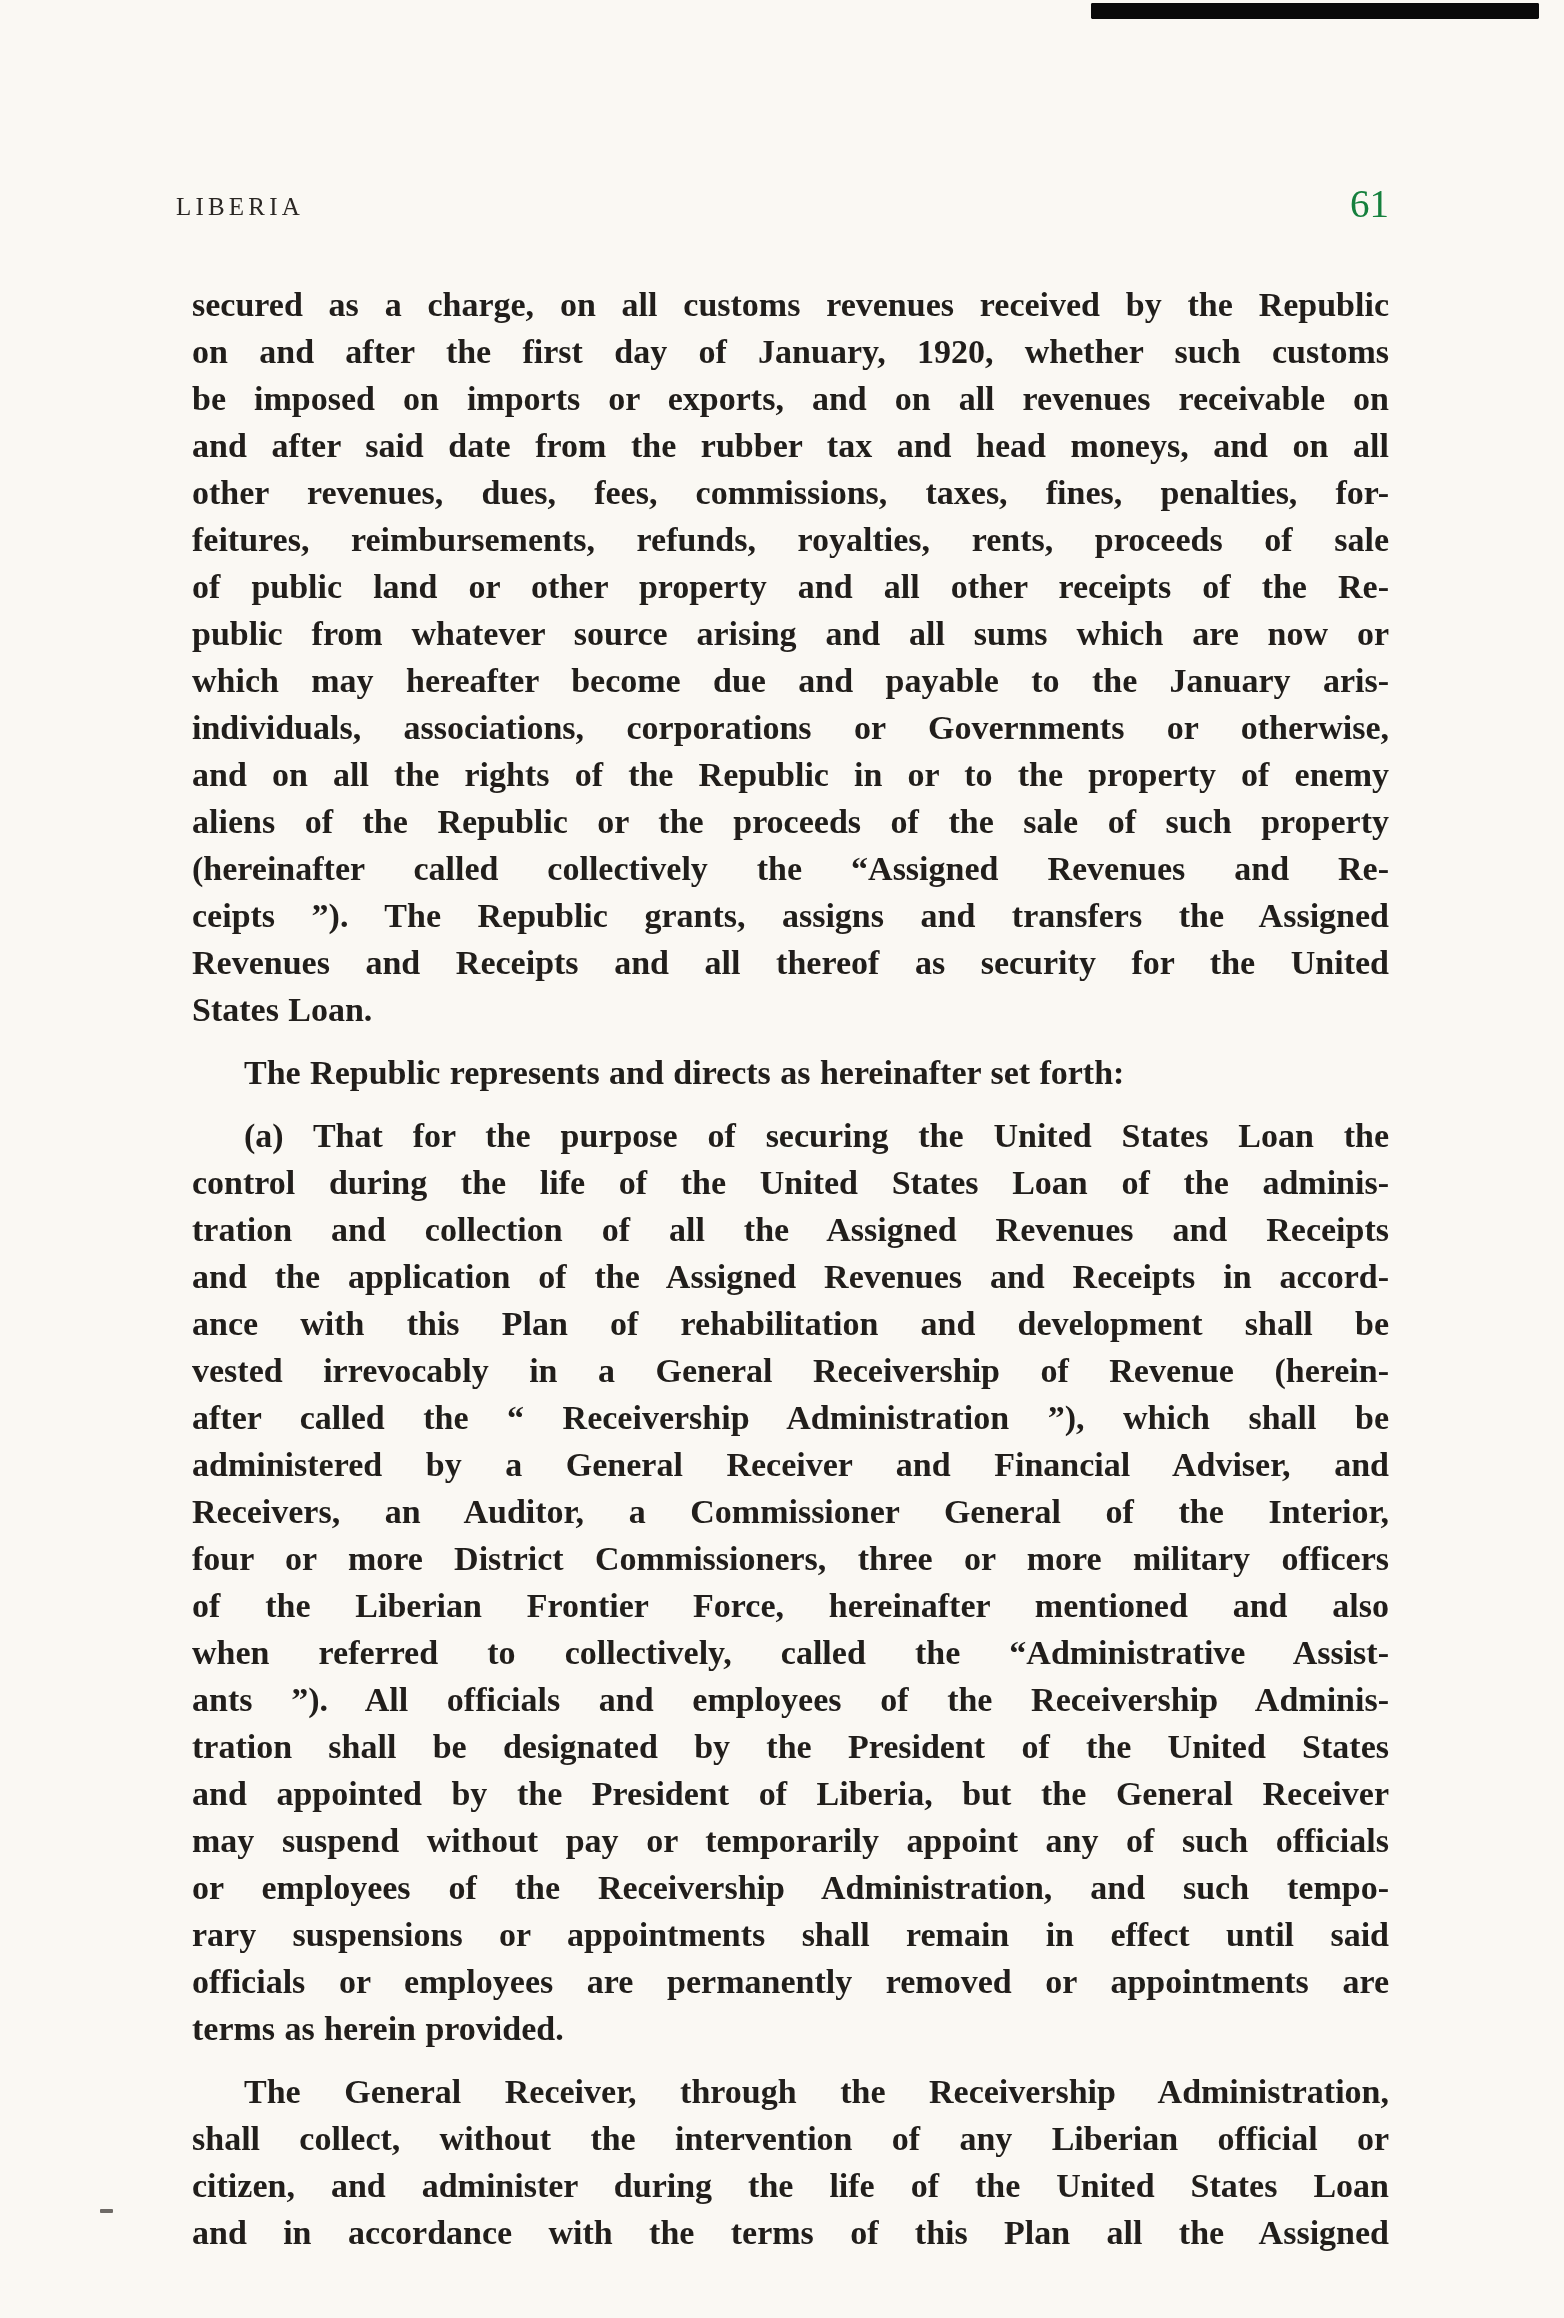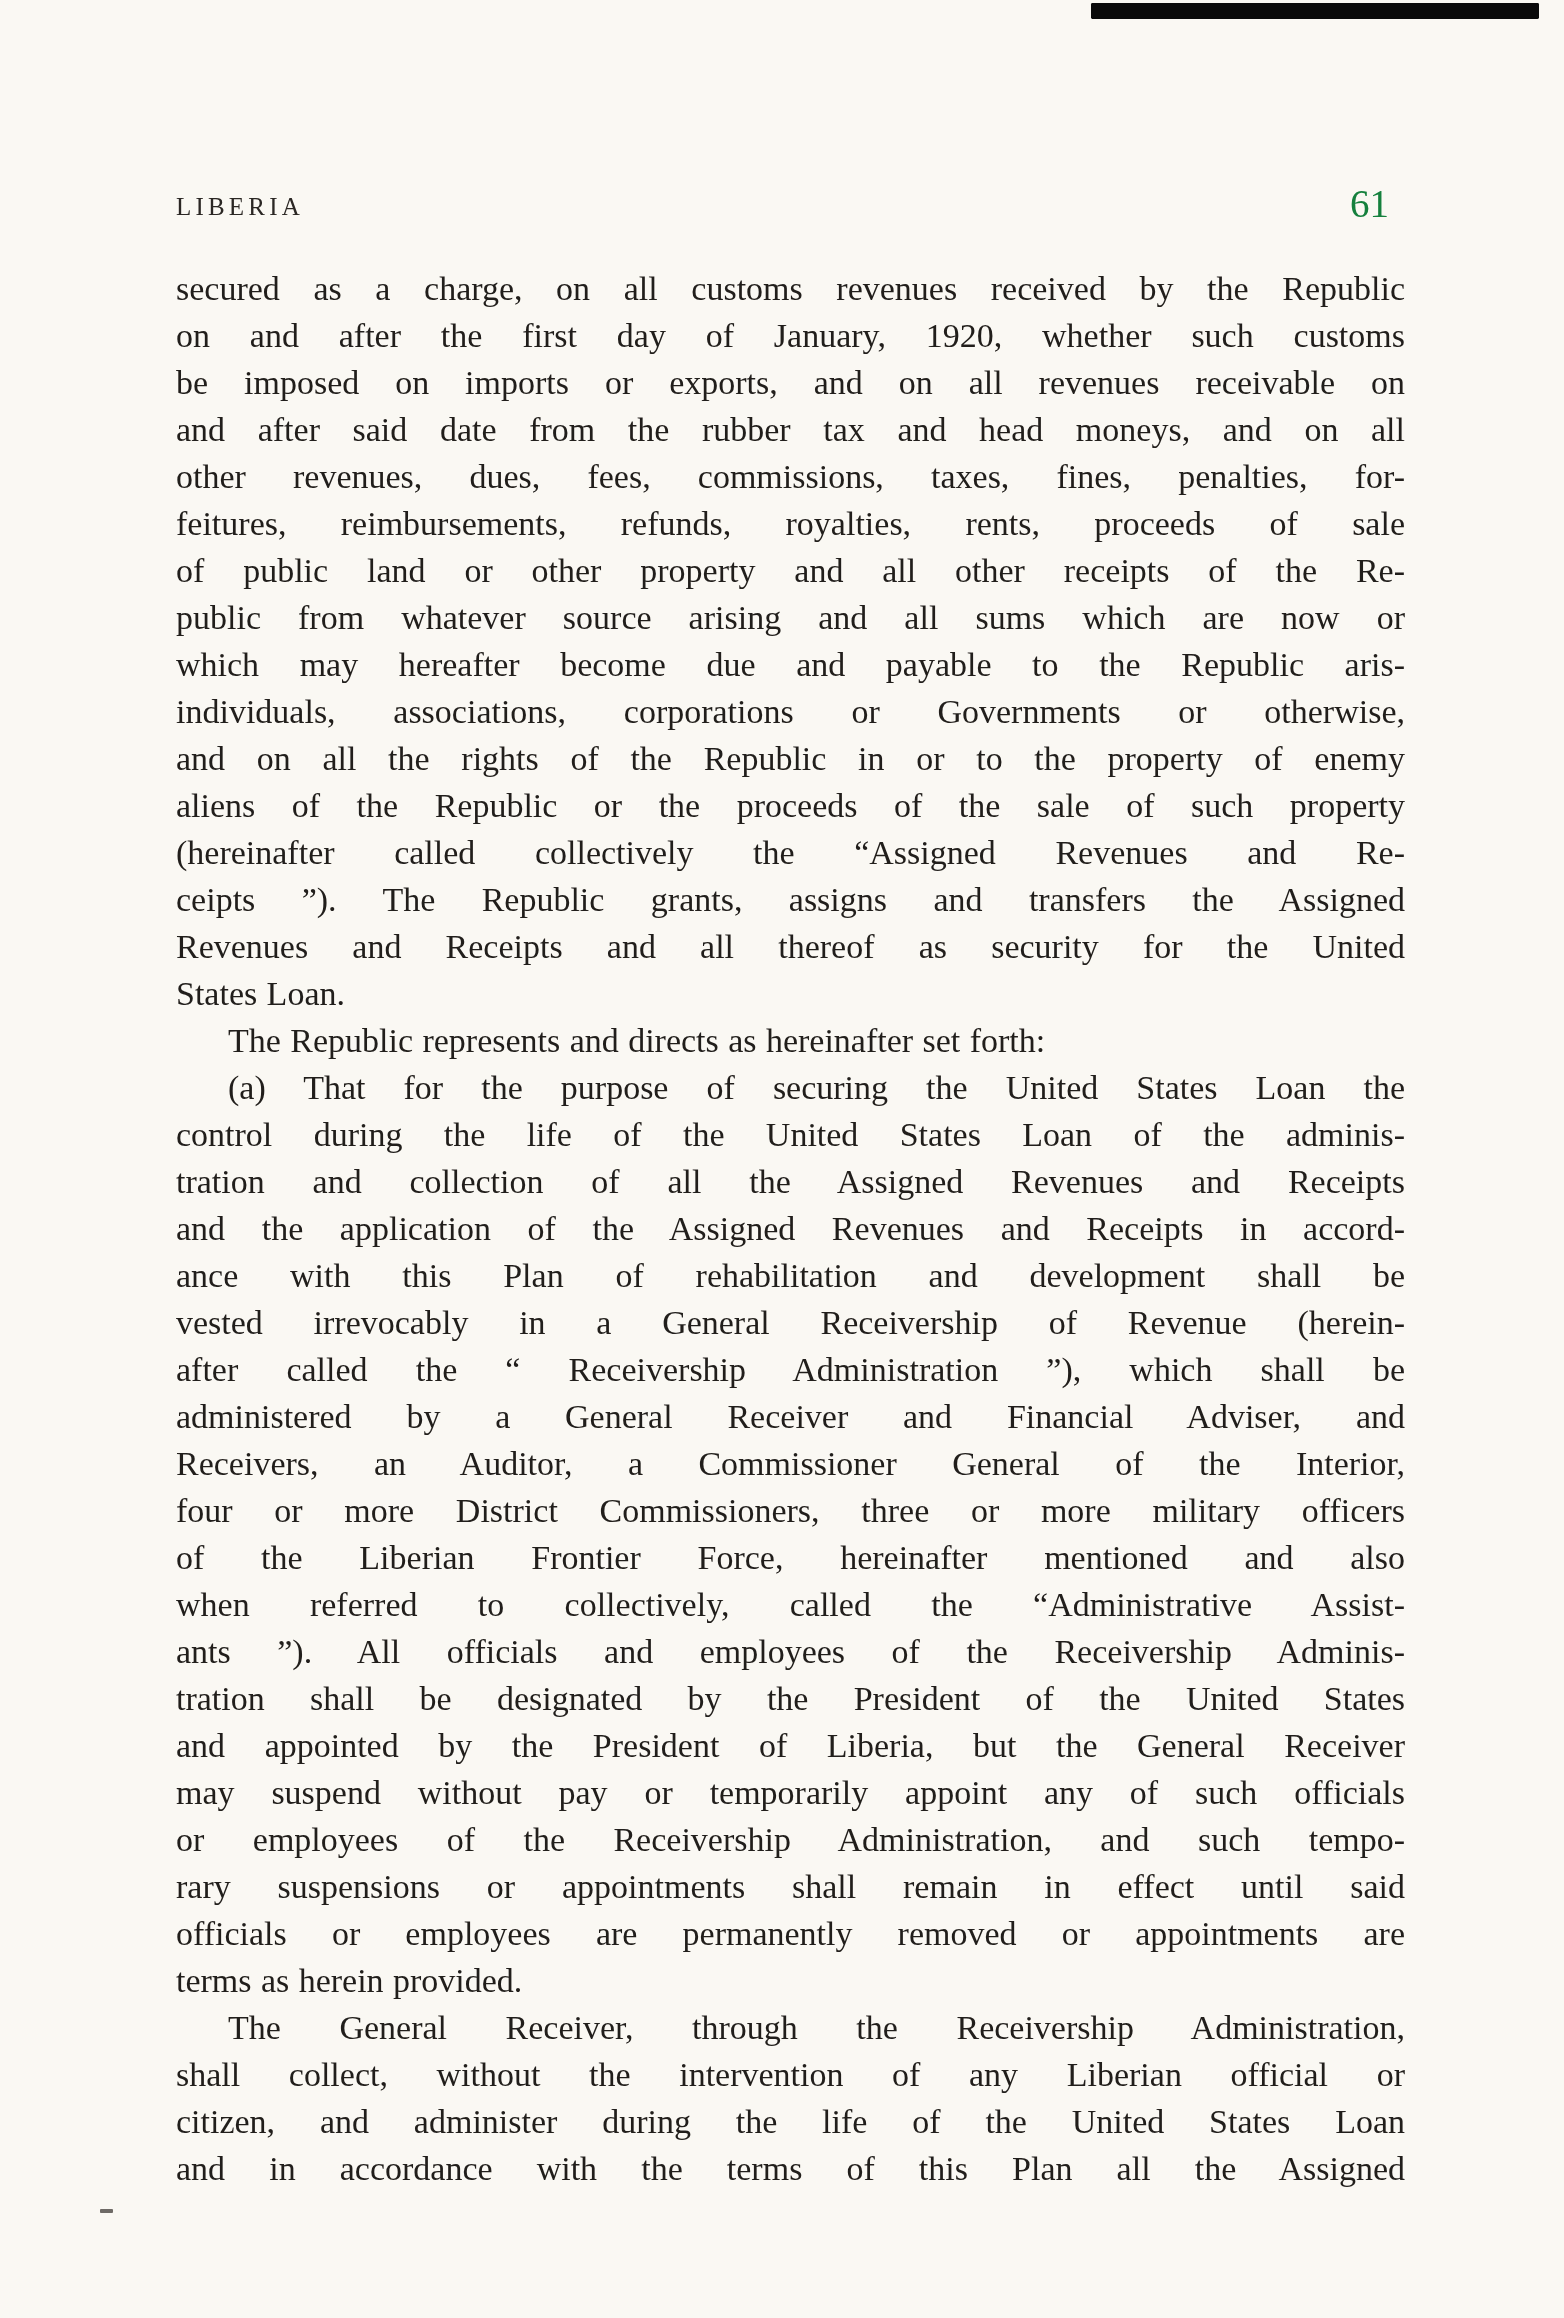--- a/index.html
+++ b/index.html
@@ -58,21 +58,22 @@
   }
   .body-text {
     position: absolute;
     left: 176px;
     top: 265px;
     width: 1229px;
     font-size: 34px;
     line-height: 47px;
   }
   .paragraph {
-    margin: 0;
+    margin: 16px;
+    font-weight: bold;
   }
   .line {
     text-align: justify;
     text-align-last: justify;
     white-space: normal;
     word-spacing: 0.9px;
   }
   .line.last {
     text-align-last: left;
   }
@@ -94,21 +95,21 @@
 <main class="body-text">
     <div class="paragraph">
       <div class="line">secured as a charge, on all customs revenues received by the Republic</div>
       <div class="line">on and after the first day of January, 1920, whether such customs</div>
       <div class="line">be imposed on imports or exports, and on all revenues receivable on</div>
       <div class="line">and after said date from the rubber tax and head moneys, and on all</div>
       <div class="line">other revenues, dues, fees, commissions, taxes, fines, penalties, for-</div>
       <div class="line">feitures, reimbursements, refunds, royalties, rents, proceeds of sale</div>
       <div class="line">of public land or other property and all other receipts of the Re-</div>
       <div class="line">public from whatever source arising and all sums which are now or</div>
-      <div class="line">which may hereafter become due and payable to the Republic aris-</div>
+      <div class="line">which may hereafter become due and payable to the January aris-</div>
       <div class="line">individuals, associations, corporations or Governments or otherwise,</div>
       <div class="line">and on all the rights of the Republic in or to the property of enemy</div>
       <div class="line">aliens of the Republic or the proceeds of the sale of such property</div>
       <div class="line">(hereinafter called collectively the “Assigned Revenues and Re-</div>
       <div class="line">ceipts ”). The Republic grants, assigns and transfers the Assigned</div>
       <div class="line">Revenues and Receipts and all thereof as security for the United</div>
       <div class="line last">States Loan.</div>
     </div>
     <div class="paragraph">
       <div class="line last indent">The Republic represents and directs as hereinafter set forth:</div>

